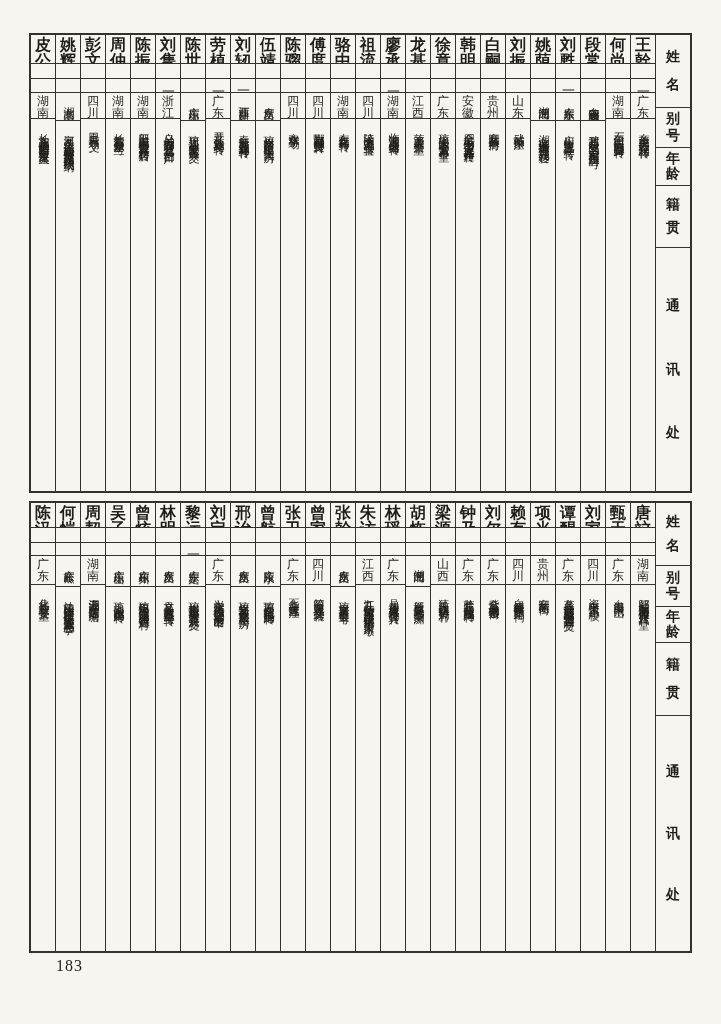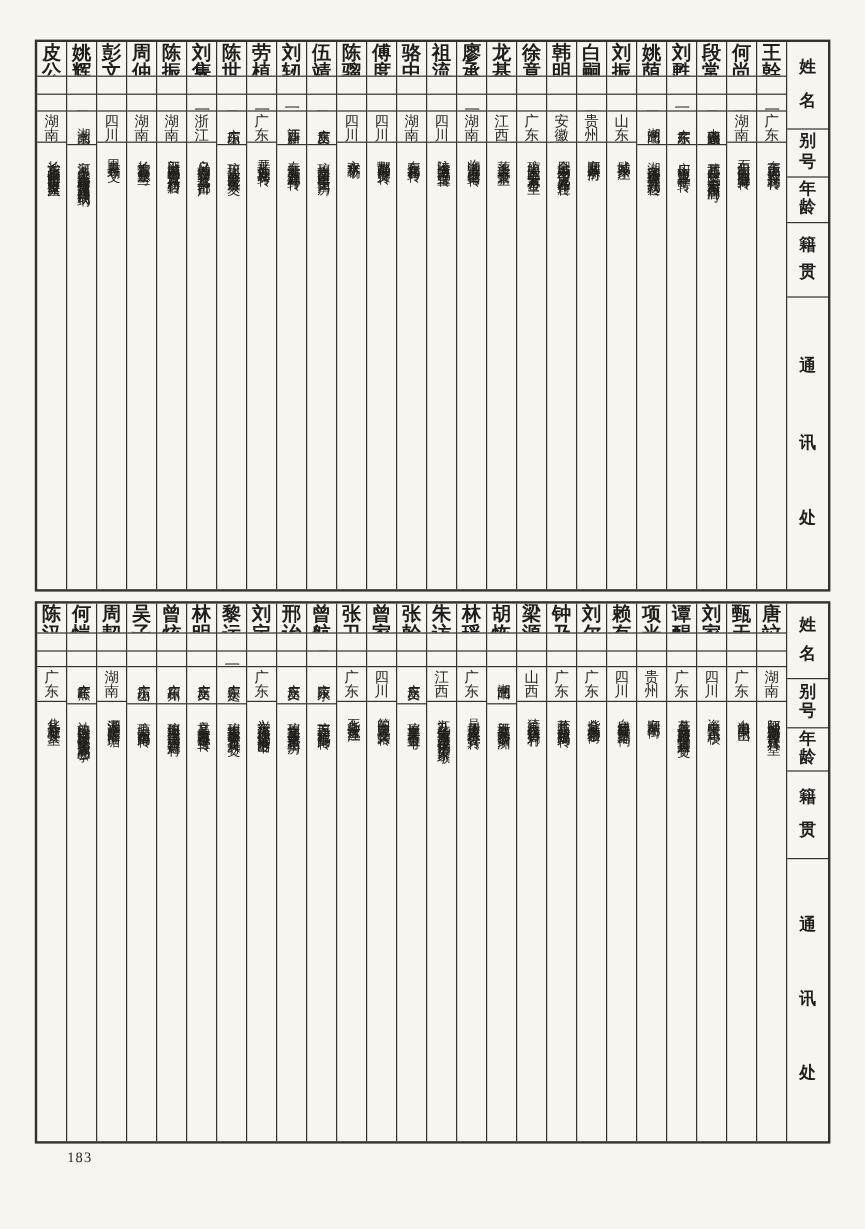--- a/index.html
+++ b/index.html
@@ -73,21 +73,21 @@
   .hd{font-size:14px;font-weight:700;}
   .al .vtext{font-size:11px;letter-spacing:1px;}
   .ag .vtext{font-size:13px;letter-spacing:2px;}
   .or{font-size:12px;}
   .or .vtext{font-size:11px;letter-spacing:1px;}
   .or.spread .ch{font-size:12px;}
   .ad .vtext{font-size:11px;letter-spacing:1.5px;}
   .page-number{
     position:absolute;
     left:56px;top:957px;
-    font-size:12px;
+    font-size:16px;
     letter-spacing:1px;
   }
 </style>
 </head>
 <body>
 
 <div class="sheet">
   <div class="vtable t1">
       <div class="col hcol">
         <div class="cell spread r0 hd">

